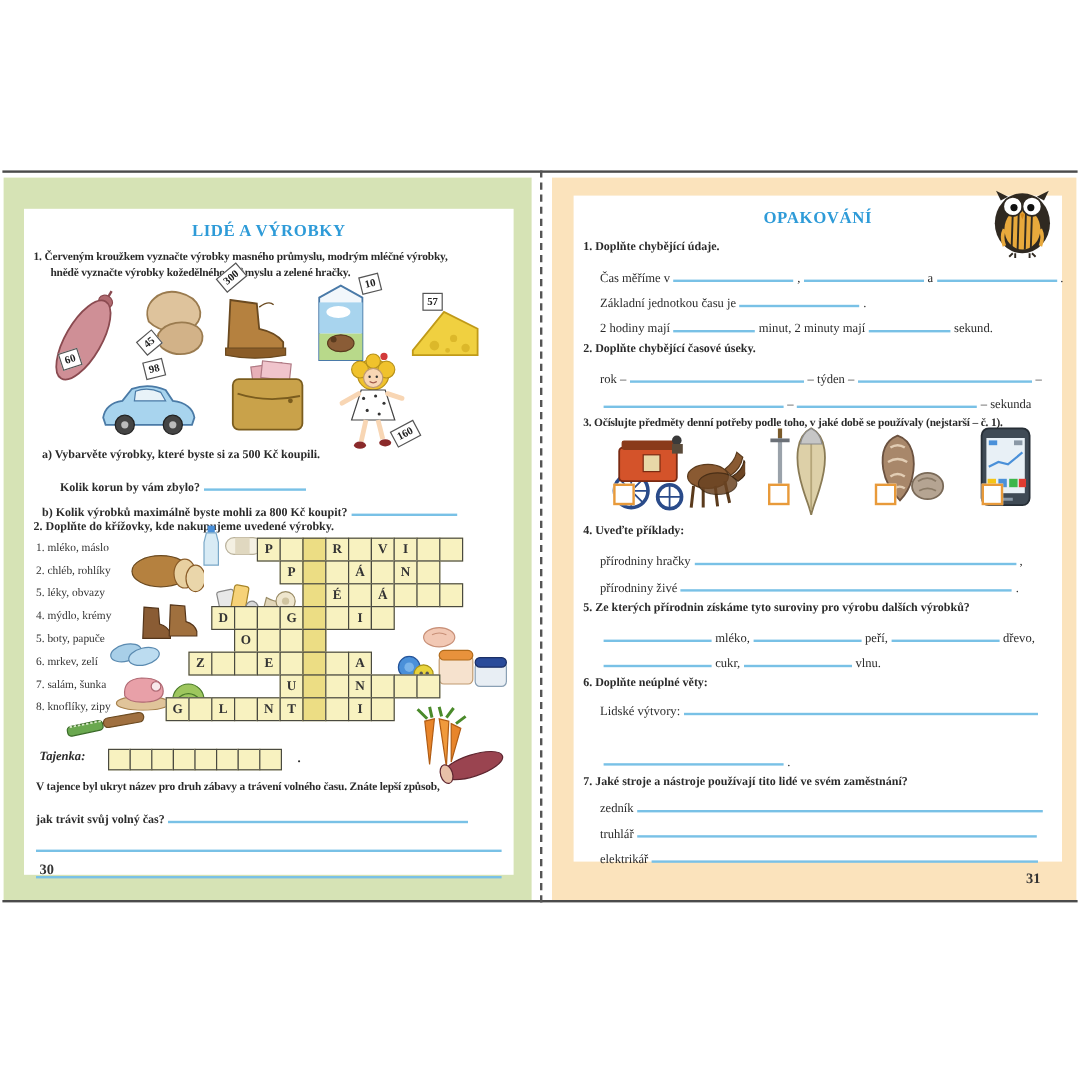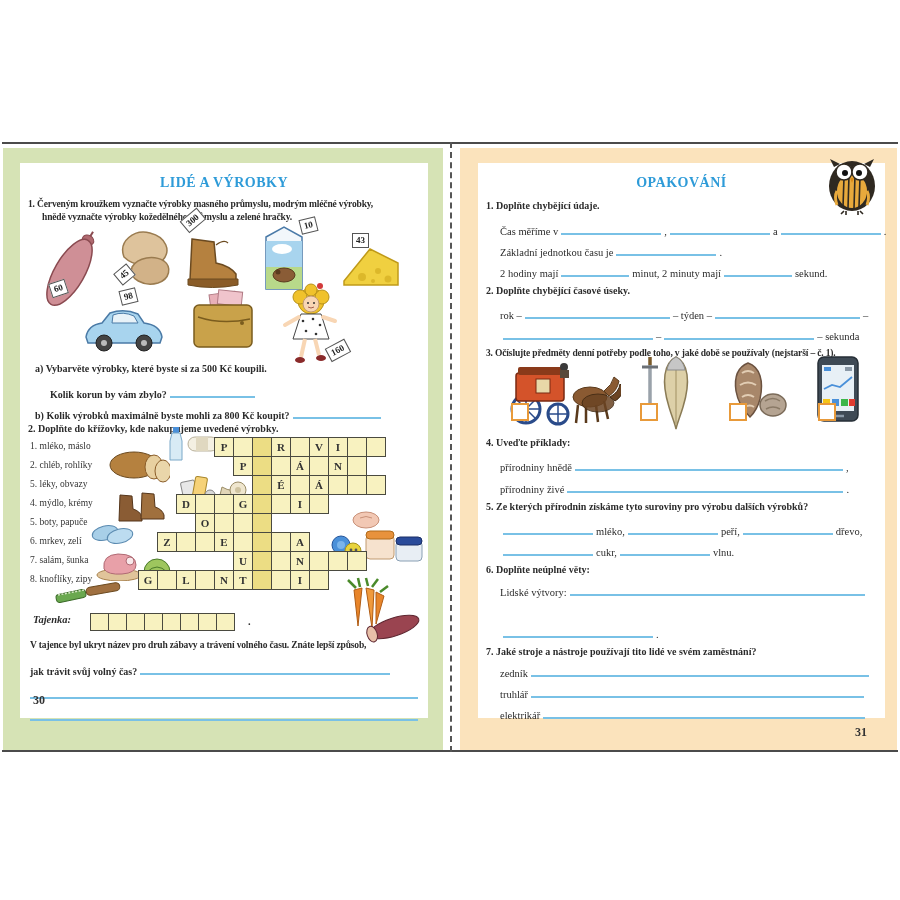--- a/index.html
+++ b/index.html
@@ -4,21 +4,21 @@
 <style>
   html,body{margin:0;padding:0;background:#fff;}
   #stage{position:relative;width:900px;height:900px;background:#ffffff;overflow:hidden;
          font-family:"Liberation Serif","DejaVu Serif",serif;color:#2b2b2b;}
   .trim{position:absolute;left:2px;width:896px;height:0;border-top:2px solid #4b4b4b;}
   .divider{position:absolute;left:450px;top:142px;height:610px;width:0;border-left:2px dashed #555;}
   .page{position:absolute;top:148px;height:602px;}
   #page-left{left:3px;width:440px;background:#d6e3b5;}
   #page-right{left:460px;width:437px;background:#fbe3bc;}
   .panel{position:absolute;background:#ffffff;}
-  #panel-left{left:17px;top:15px;width:408px;height:555px;}
+  #panel-left{left:17px;top:26px;width:408px;height:555px;}
   #panel-right{left:18px;top:15px;width:407px;height:555px;}
   .page-num{position:absolute;font-weight:bold;font-size:12px;color:#333;}
   .ptitle{position:absolute;left:0;width:100%;text-align:center;font-weight:bold;
           font-size:14px;letter-spacing:.5px;color:#2e9bd8;}
   .h{position:absolute;font-weight:bold;font-size:10px;white-space:nowrap;}
   .t{position:absolute;font-size:10.5px;white-space:nowrap;}
   .small{font-size:9.5px;letter-spacing:-0.15px;}
   .bl{display:inline-block;height:11px;border-bottom:2px solid #79c1e6;margin:0 3px;}
   .rule{position:absolute;height:0;border-top:2px solid #79c1e6;}
   .clue{position:absolute;left:10px;height:19px;line-height:19px;font-size:9.5px;color:#333;white-space:nowrap;}
@@ -130,21 +130,21 @@
             <line x1="42" y1="58" x2="46" y2="74" stroke="#f8d6b4" stroke-width="4"></line>
             <ellipse cx="27" cy="79" rx="5" ry="3" fill="#8a2a2a"></ellipse>
             <ellipse cx="48" cy="77" rx="5" ry="3" fill="#8a2a2a"></ellipse>
           </svg>
       </div>
 
       <div class="tag" style="left:30px;top:118px;transform:rotate(-18deg)"><span>60</span></div>
       <div class="tag" style="left:96px;top:104px;transform:rotate(-40deg)"><span>45</span></div>
       <div class="tag" style="left:162px;top:50px;transform:rotate(-40deg)"><span>300</span></div>
       <div class="tag" style="left:280px;top:55px;transform:rotate(-14deg)"><span>10</span></div>
-      <div class="tag" style="left:332px;top:70px"><span>43</span></div>
+      <div class="tag" style="left:332px;top:70px"><span>57</span></div>
       <div class="tag" style="left:100px;top:126px;transform:rotate(-14deg)"><span>98</span></div>
       <div class="tag" style="left:307px;top:180px;transform:rotate(-28deg)"><span>160</span></div>
 
       <div class="h" style="left:15px;top:200px">a) Vybarvěte výrobky, které byste si za 500 Kč koupili.</div>
       <div class="h" style="left:30px;top:222px">
         <span>Kolik korun by vám zbylo?</span><span class="bl" style="width:85px"></span>
       </div>
       <div class="h" style="left:15px;top:243px">
         <span>b) Kolik výrobků maximálně byste mohli za 800 Kč koupit?</span><span class="bl" style="width:88px"></span>
       </div>
@@ -339,21 +339,21 @@
         <div class="cw-cell" style="left: 289px; top: 407px;"></div>
         <div class="tj-cell" style="left: 70px; top: 450px;"></div>
         <div class="tj-cell" style="left: 88px; top: 450px;"></div>
         <div class="tj-cell" style="left: 106px; top: 450px;"></div>
         <div class="tj-cell" style="left: 124px; top: 450px;"></div>
         <div class="tj-cell" style="left: 142px; top: 450px;"></div>
         <div class="tj-cell" style="left: 160px; top: 450px;"></div>
         <div class="tj-cell" style="left: 178px; top: 450px;"></div>
         <div class="tj-cell" style="left: 196px; top: 450px;"></div>
       </div>
-    <div class="page-num" style="left:30px;top:545px">30</div>
+    <div class="page-num" style="left:30px;top:569px">30</div>
   </div>
 
   <div class="page" id="page-right">
     <div class="panel" id="panel-right">
       <div class="ptitle" style="top:12px">OPAKOVÁNÍ</div>
 
       <div class="decor" style="left:342px;top:-6px">
         <svg width="64" height="58" viewBox="0 0 64 58">
             <path d="M14,10 L10,2 L20,7 Z" fill="#2f2921"></path>
             <path d="M50,10 L54,2 L44,7 Z" fill="#2f2921"></path>
@@ -443,21 +443,21 @@
             <line x1="16" y1="61" x2="28" y2="61" stroke="#8a98a6" stroke-width="2.5"></line>
           </svg>
       </div>
       <div class="checkbox" style="left:33px;top:240px"></div>
       <div class="checkbox" style="left:162px;top:240px"></div>
       <div class="checkbox" style="left:251px;top:240px"></div>
       <div class="checkbox" style="left:340px;top:240px"></div>
 
       <div class="h" style="left:8px;top:274px">4. Uveďte příklady:</div>
       <div class="t" style="left:22px;top:295px">
-        <span>přírodniny hnědě</span><span class="bl" style="width:268px"></span><span>,</span>
+        <span>přírodniny hračky</span><span class="bl" style="width:268px"></span><span>,</span>
       </div>
       <div class="t" style="left:22px;top:317px">
         <span>přírodniny živé</span><span class="bl" style="width:276px"></span><span>.</span>
       </div>
 
       <div class="h" style="left:8px;top:338px">5. Ze kterých přírodnin získáme tyto suroviny pro výrobu dalších výrobků?</div>
       <div class="t" style="left:22px;top:359px">
         <span class="bl" style="width:90px"></span><span>mléko,</span><span class="bl" style="width:90px"></span><span>peří,</span><span class="bl" style="width:90px"></span><span>dřevo,</span>
       </div>
       <div class="t" style="left:22px;top:380px">

